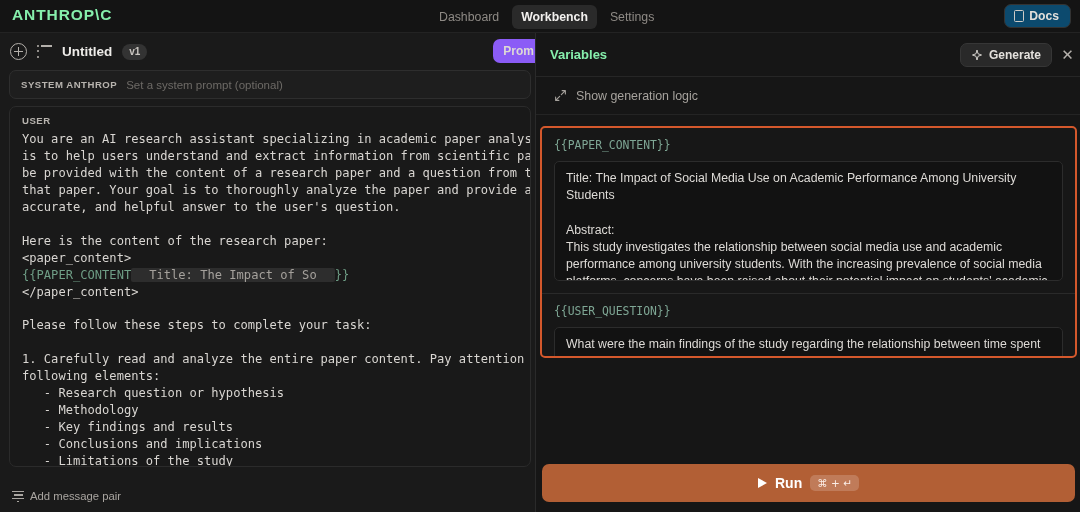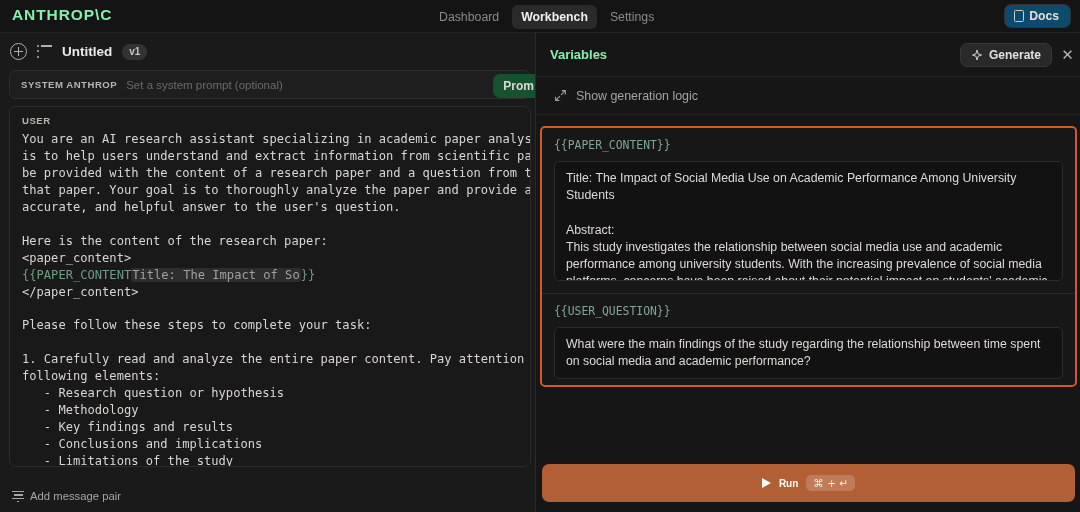--- a/index.html
+++ b/index.html
@@ -71,22 +71,22 @@
   }
   .list-ico b:nth-of-type(1){ top: -0.2px; } .list-ico b:nth-of-type(2){ top: 5.3px; }
   .list-ico b:nth-of-type(3){ top: 10.8px; }
   .doc-title { font-size: 13.5px; font-weight: bold; color: #edebe8; }
   .vbadge {
     background: #333; color: #c8c4bf; font-size: 10px; font-weight: bold;
     border-radius: 9px; padding: 2.5px 7px;
   }
   .prom-tab {
     position: absolute; right: -4px; top: 6px;
-    background: #14532d; border-radius: 7px 0 0 7px;
-    padding: 5px 10px; font-size: 12px; color: #ddd9d5; font-weight: bold; margin-top: 35px;
+    background: #8b5cf6; border-radius: 7px 0 0 7px;
+    padding: 5px 10px; font-size: 12px; color: #ddd9d5; font-weight: bold;
   }
 
   .sysprompt {
     margin: 0 9px; height: 29px; border: 1px solid #2e2e2e; border-radius: 7px;
     background: #1e1e1e; display: flex; align-items: center; padding: 0 11px; gap: 9px;
   }
   .sp-label { font-size: 9.6px; font-weight: bold; letter-spacing: 0.5px; color: #b8b4af; }
   .sp-ph { font-size: 11.5px; color: #6d6a66; }
 
   .userbox {
@@ -98,21 +98,21 @@
     font-size: 9.6px; font-weight: bold; letter-spacing: 0.5px; color: #b8b4af;
     margin-bottom: 5px;
   }
   .codearea {
     font-family: "DejaVu Sans Mono", monospace;
     font-size: 12.1px; line-height: 16.95px; color: #d9d6d2;
     white-space: pre; overflow: hidden; width: 560px;
   }
   .var-inline { color: #6f9e86; }
   .var-chip {
-    background: #2d2d2d; color: #a5a19c; border-radius: 2px; padding: 0 1px;
+    background: #2d2d2d; color: #a5a19c; border-radius: 2px; padding: 0 18px;
   }
   .addpair {
     position: absolute; left: 12px; bottom: 10px;
     display: flex; align-items: center; gap: 6px;
     font-size: 11.3px; color: #a9a5a0;
   }
   .addpair-ico { width: 12px; height: 11px; position: relative; }
   .addpair-ico i { position: absolute; left: 0; width: 12px; height: 1.8px; background: #a9a5a0; }
   .addpair-ico i:nth-child(1){ top:0; width:12px; }
   .addpair-ico i:nth-child(2){ top:3.6px; width:9px; left:1.5px; }
@@ -142,21 +142,21 @@
     text-align: center;
   }
   .genlogic {
     height: 38px; display: flex; align-items: center; gap: 9px; padding-left: 18px;
     border-bottom: 1px solid #242424;
   }
   .expand-ico { width: 13px; height: 13px; display: block; }
   .genlogic-txt { font-size: 12.4px; color: #a6a29d; }
 
   .varpanel {
-    position: absolute; left: 4px; top: 93px; width: 537px; height: 261px;
+    position: absolute; left: 4px; top: 93px; width: 537px; height: 232px;
     border: 2px solid #d4582c; border-radius: 5px;
     background: #171717; overflow: hidden;
   }
   .varblock { padding: 10px 12px 0 12px; }
   .var-name {
     font-family: "DejaVu Sans Mono", monospace;
     font-size: 11.4px; color: #7ea694; margin-bottom: 9px;
   }
   .var-value {
     border: 1px solid #2c2c2c; border-radius: 5px; background: #121212;
@@ -168,21 +168,21 @@
 
   .runbtn {
     position: absolute; left: 6px; bottom: 10px; width: 533px; height: 38px;
     background: #b25f35; border-radius: 7px;
     display: flex; align-items: center; justify-content: center; gap: 8px;
   }
   .run-tri {
     width: 0; height: 0; border-left: 9px solid #fff;
     border-top: 5.5px solid transparent; border-bottom: 5.5px solid transparent;
   }
-  .run-label { font-size: 10px; font-weight: bold; color: #fff; }
+  .run-label { font-size: 14px; font-weight: bold; color: #fff; }
   .run-kbd {
     background: rgba(255,255,255,0.18); border-radius: 5px;
     padding: 2px 7px; font-size: 10.5px; color: #fbeee7;
     font-family: "DejaVu Sans", sans-serif;
   }
 </style>
 </head>
 <body>
 
 <div class="app">

